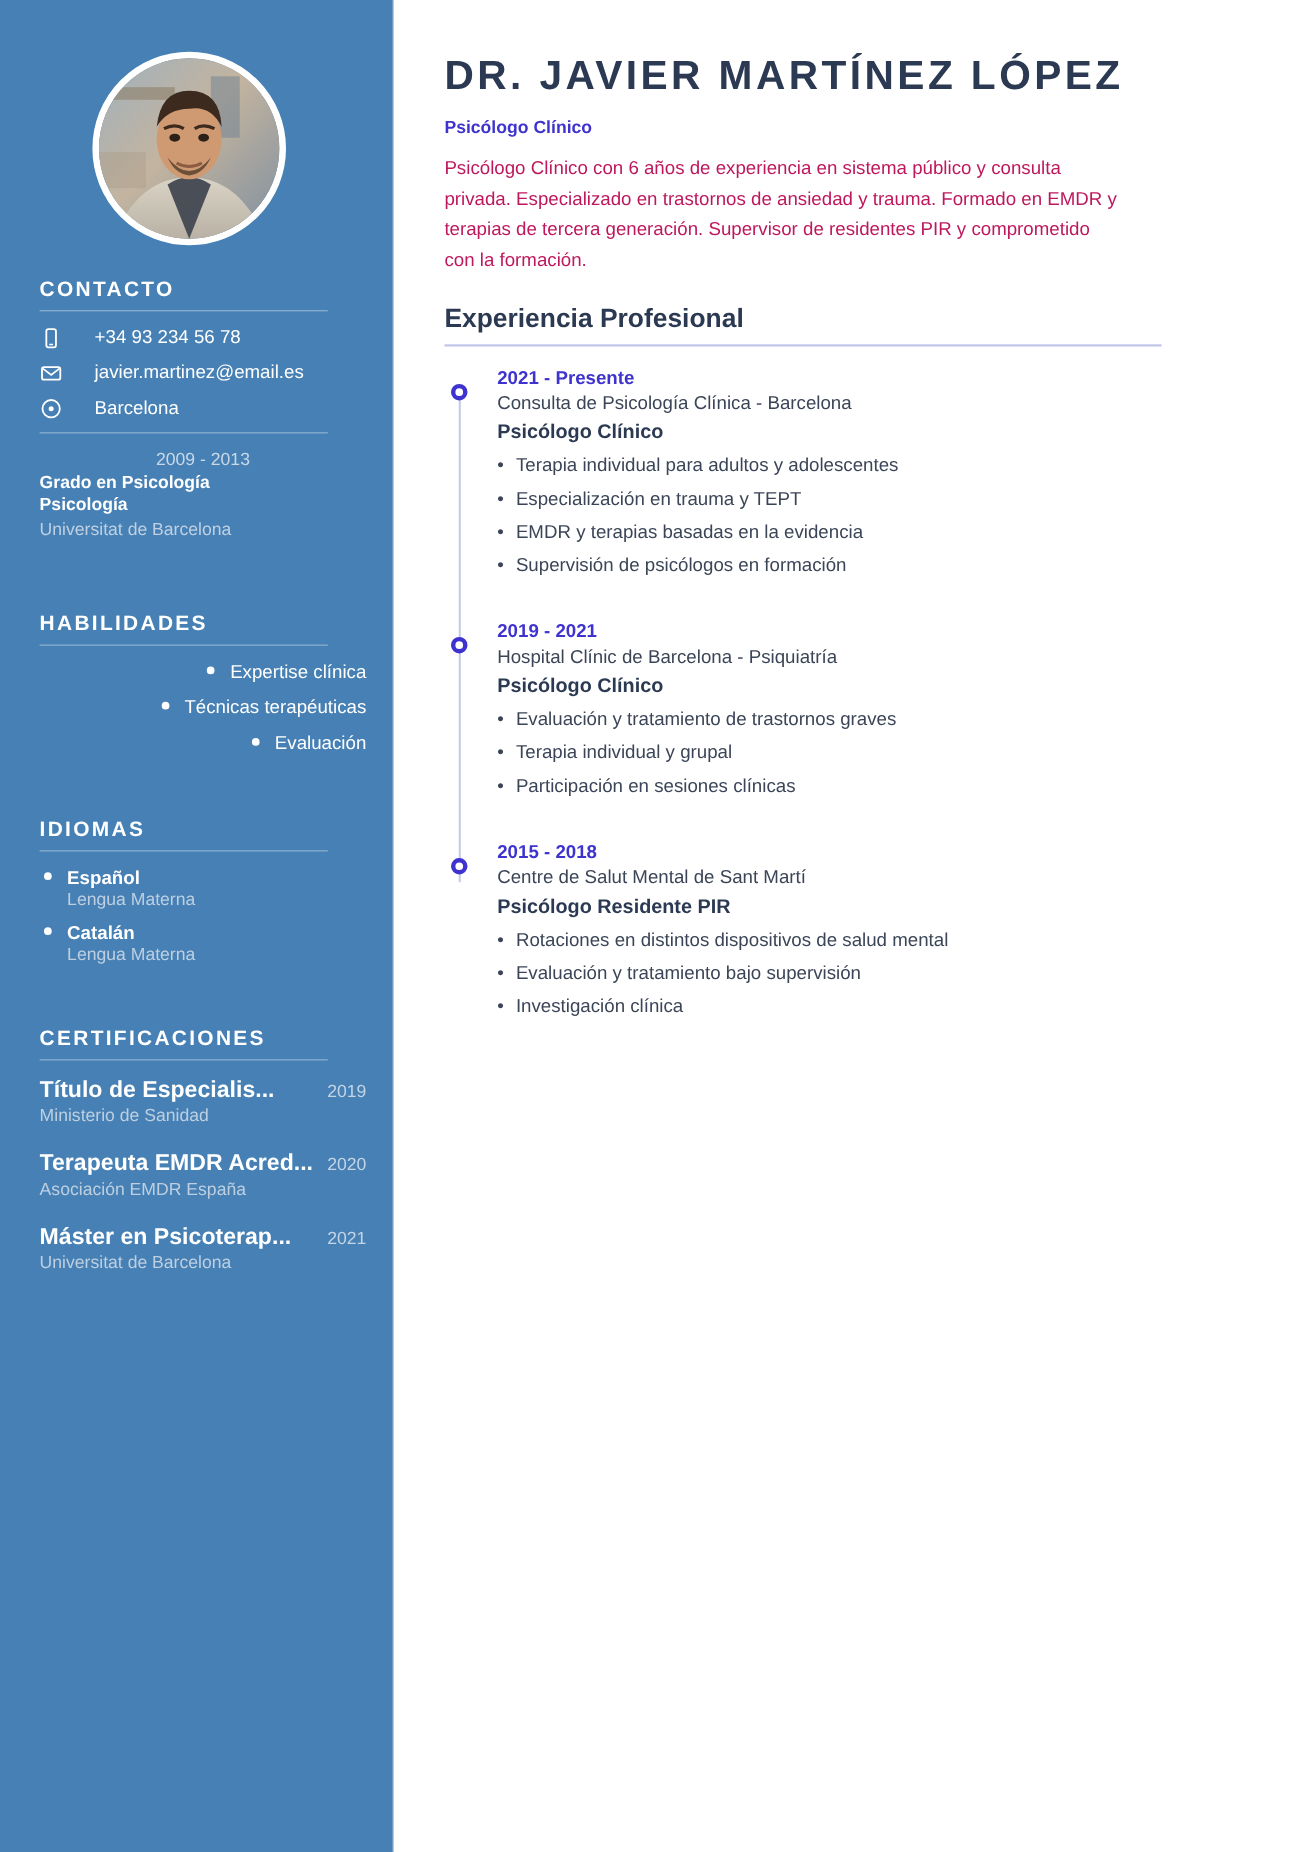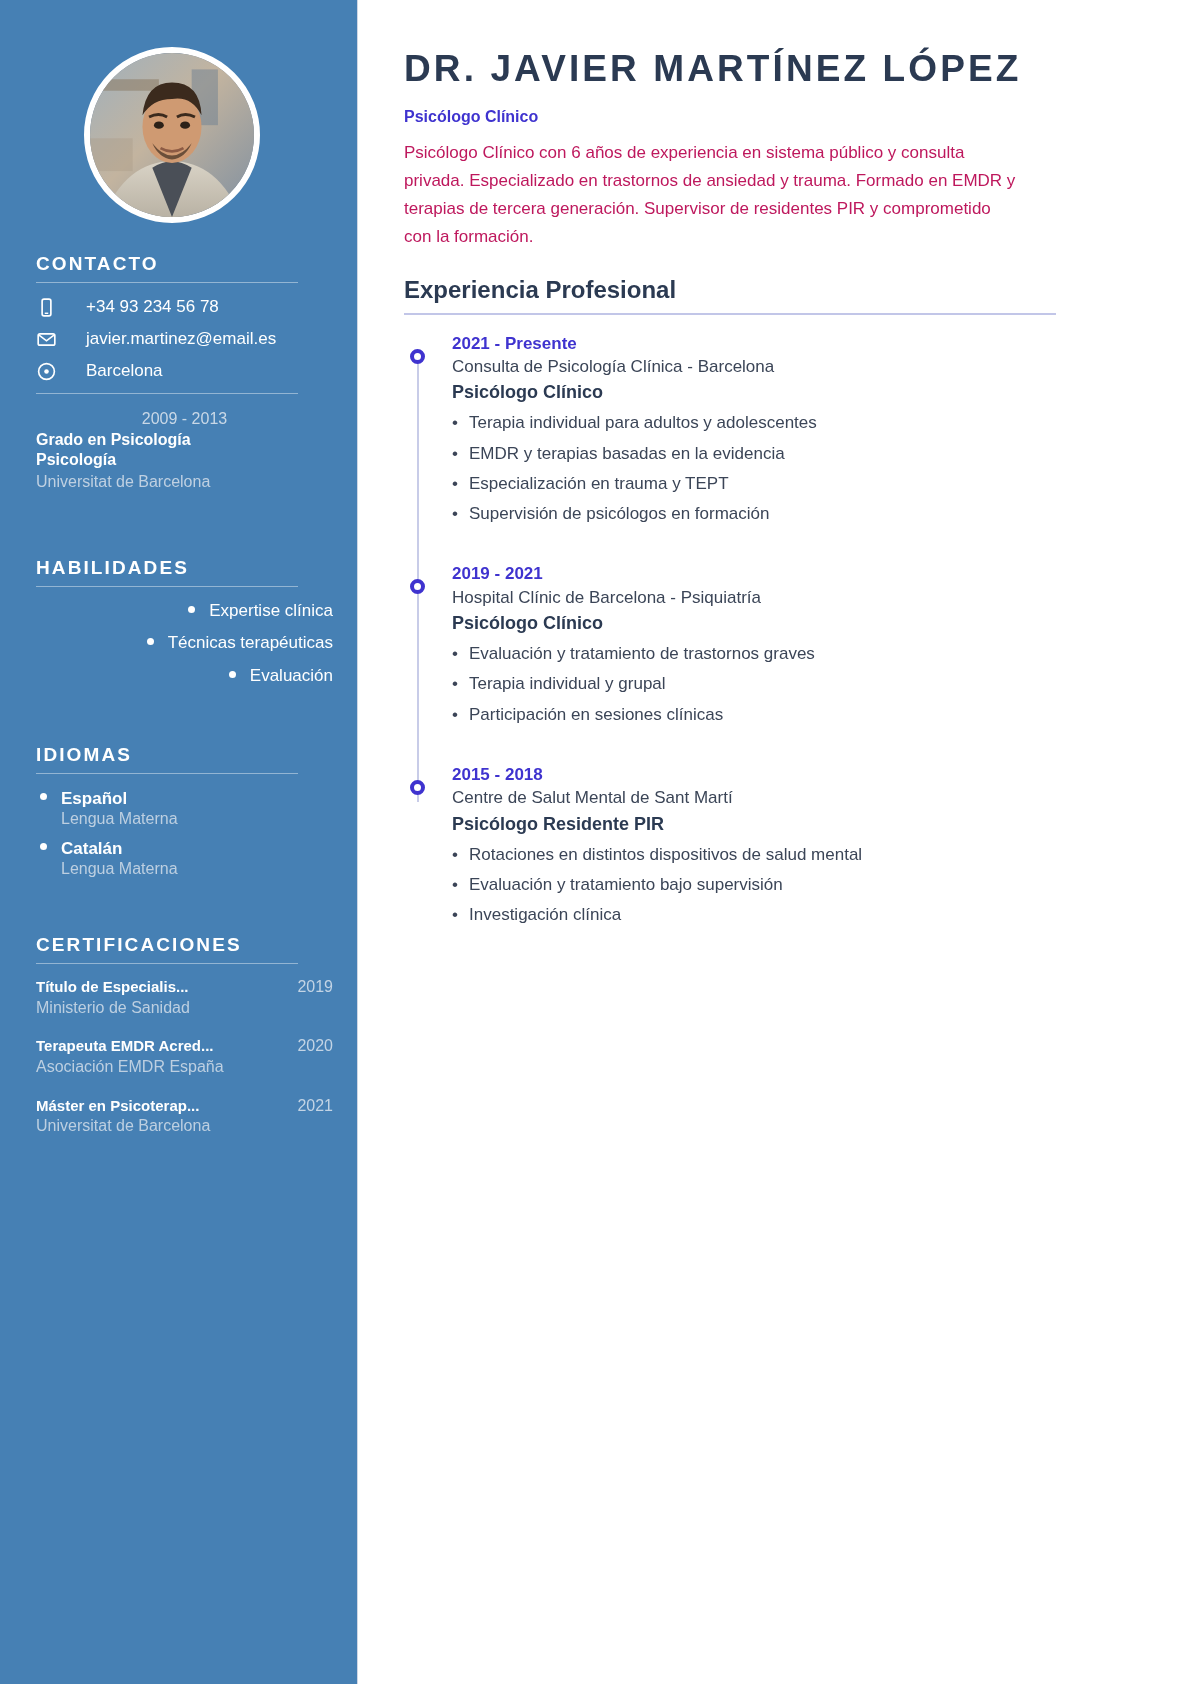--- a/index.html
+++ b/index.html
@@ -55,21 +55,21 @@
   .dot{ width:7px; height:7px; border-radius:50%; background:#ffffff; flex:0 0 7px; position:relative; top:-3px; }
   .skill-li .lbl{ font-size:17px; color:#ffffff; line-height:1.2; }
 
   .lang-li{ display:flex; align-items:flex-start; gap:14px; margin-bottom:8px; padding-left:4px; }
   .lang-name{ font-size:17px; font-weight:bold; color:#ffffff; line-height:1.25; }
   .lang-level{ font-size:16px; color:#bdcfe1; line-height:1.3; }
 
   .cert-block{ margin-bottom:19px; }
   .cert-top{ display:flex; align-items:baseline; justify-content:space-between; gap:6px; }
   .cert-name{
-    font-size:15px; font-weight:bold; color:#ffffff; line-height:1.25;
+    font-size:21px; font-weight:bold; color:#ffffff; line-height:1.25;
     white-space:nowrap; overflow:hidden;
   }
   .cert-year{ font-size:16px; color:#c3d4e5; flex:0 0 auto; }
   .cert-iss{ font-size:16px; color:#bdcfe1; line-height:1.35; }
 
   .gap-lg{ height:30px; }
   .gap-md{ height:16px; }
 
   
   .main{ flex:1 1 auto; padding:48px 100px 40px 46px; }
@@ -279,22 +279,22 @@
     <div class="timeline">
       <div class="tl-line"></div>
 
       <div class="exp">
         <span class="marker"></span>
         <div class="exp-date">2021 - Presente</div>
         <div class="exp-comp">Consulta de Psicología Clínica - Barcelona</div>
         <div class="exp-pos">Psicólogo Clínico</div>
         <ul class="exp-ul">
           <li>Terapia individual para adultos y adolescentes</li>
+          <li>Especialización en trauma y TEPT</li>
           <li>EMDR y terapias basadas en la evidencia</li>
-          <li>Especialización en trauma y TEPT</li>
           <li>Supervisión de psicólogos en formación</li>
         </ul>
       </div>
 
       <div class="exp">
         <span class="marker"></span>
         <div class="exp-date">2019 - 2021</div>
         <div class="exp-comp">Hospital Clínic de Barcelona - Psiquiatría</div>
         <div class="exp-pos">Psicólogo Clínico</div>
         <ul class="exp-ul">

